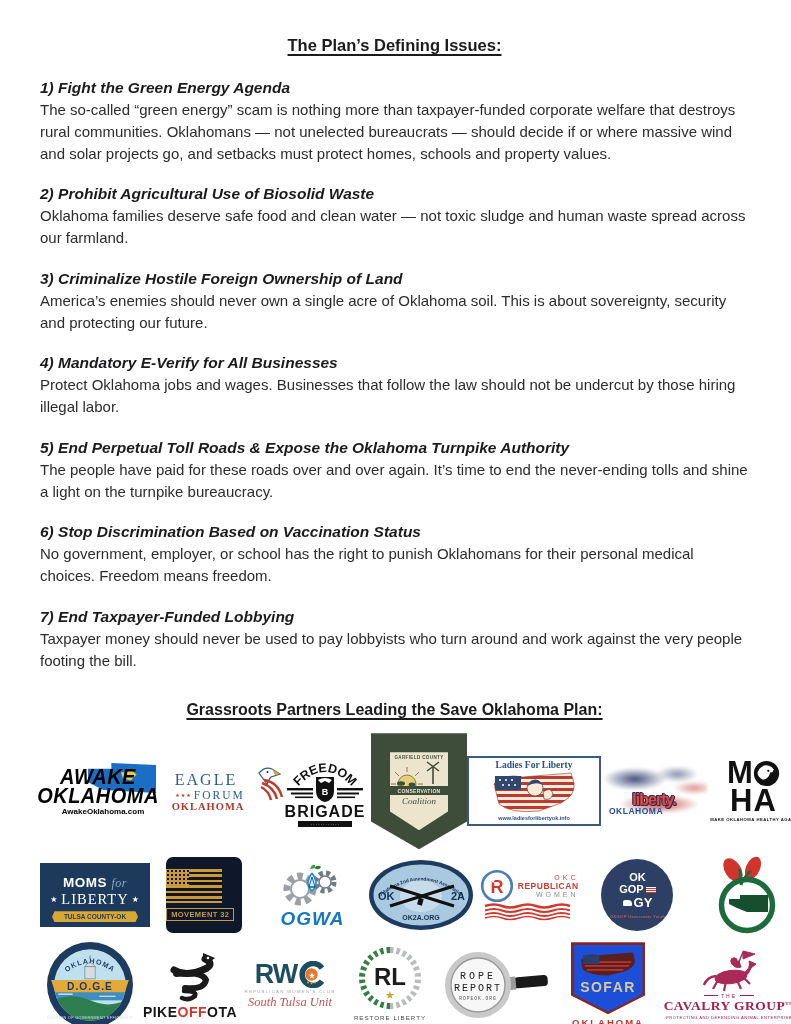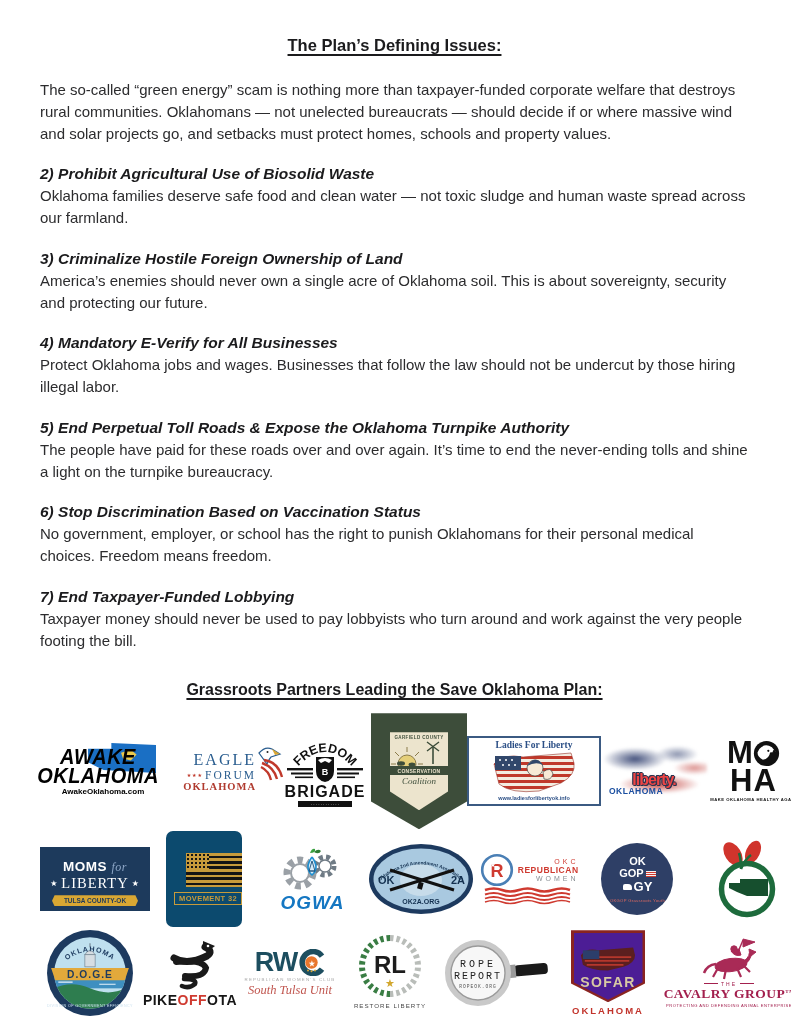--- a/index.html
+++ b/index.html
@@ -16,21 +16,21 @@
   .logo-row{display:grid;grid-template-columns:repeat(7,1fr);align-items:center;justify-items:center;min-height:88px;margin-bottom:2px;}
   .cell{display:flex;flex-direction:column;align-items:center;justify-content:center;}
 
   
   .p-awake{position:relative;width:116px;text-align:left;}
   .awake-ok{position:absolute;top:-5px;right:-2px;width:70px;height:33px;z-index:0;}
   .awake-l1,.awake-l2{font-weight:900;font-style:italic;font-size:20px;line-height:.92;color:#000;
     position:relative;z-index:1;letter-spacing:.5px;transform:scaleY(1.12);transform-origin:left top;}
   .awake-url{font-size:8px;font-weight:700;color:#000;margin-top:4px;padding-left:10px;}
   
-  .p-eagle{position:relative;width:100px;font-family:"Liberation Serif",serif;text-align:right;padding-right:22px;}
+  .p-eagle{position:relative;width:100px;font-family:"Liberation Serif",serif;text-align:center;padding-right:22px;}
   .ef-l1{color:#2a5d8f;font-size:16px;letter-spacing:2px;}
   .ef-l2{color:#2a5d8f;font-size:11.5px;letter-spacing:2px;padding-left:8px;}
   .ef-stars{color:#c0392b;font-size:5px;letter-spacing:1px;vertical-align:2px;margin-right:2px;font-family:"DejaVu Sans",sans-serif;}
   .ef-l3{color:#b03a2e;font-size:10.5px;font-weight:700;letter-spacing:1px;padding-left:4px;}
   .ef-eagle{position:absolute;top:-5px;right:-6px;}
   
   .gf-outer{width:64px;height:84px;background:#3d4d3a;clip-path:polygon(0 0,100% 0,100% 76%,50% 100%,0 76%);
     display:flex;align-items:stretch;justify-content:stretch;padding:16px;}
   .gf-inner{margin:3px;flex:1;background:#ece4cd;clip-path:polygon(0 0,100% 0,100% 76%,50% 100%,0 76%);
     display:flex;flex-direction:column;align-items:center;}
@@ -58,21 +58,21 @@
   .moha-cap{font-size:4.2px;font-weight:700;color:#111;letter-spacing:.5px;margin-top:2px;}
   
   .p-moms{width:110px;height:64px;background:#1d3a5c;color:#fff;text-align:center;padding-top:7px;box-sizing:border-box;}
   .moms-l1{font-size:13.5px;font-weight:800;letter-spacing:.5px;}
   .moms-l1 em{font-family:"Liberation Serif",serif;font-weight:400;color:#8fa8c8;font-size:12px;}
   .moms-l2{font-family:"Liberation Serif",serif;font-size:14.5px;letter-spacing:1px;}
   .moms-l2::before,.moms-l2::after{content:"★";font-family:"DejaVu Sans",sans-serif;font-size:8px;vertical-align:2px;margin:0 3px;}
   .moms-banner{margin:3px auto 0;width:86px;background:#d9a733;color:#1d3a5c;font-size:6.5px;font-weight:800;padding:2px 0;
     clip-path:polygon(3% 0,97% 0,100% 50%,97% 100%,3% 100%,0 50%);}
   
-  .p-m32{width:76px;height:96px;background:#0c4a6e;border-radius:7px;display:flex;flex-direction:column;align-items:flex-end;justify-content:center;gap:5px;}
+  .p-m32{width:76px;height:76px;background:#0f172a;border-radius:7px;display:flex;flex-direction:column;align-items:flex-start;justify-content:center;gap:5px;}
   .m32-flag{width:56px;height:34px;background:repeating-linear-gradient(#c79b3b 0 2.7px,#141414 2.7px 5.4px);position:relative;}
   .m32-flag::before{content:"";position:absolute;top:0;left:0;width:23px;height:16.2px;background:#c79b3b;
     background-image:radial-gradient(#141414 .9px,transparent 1px);background-size:4px 4px;}
   .m32-label{color:#c79b3b;font-size:7.5px;font-weight:800;border:1px solid #c79b3b;padding:1px 4px;letter-spacing:.4px;}
   
   .ogwa-label{font-weight:900;font-style:italic;font-size:19px;color:#1577c2;letter-spacing:1px;line-height:1;}
   
   .okcrw-top{display:flex;align-items:center;gap:4px;}
   .okcrw-okc{color:#cf3a30;font-size:7px;letter-spacing:3px;text-align:right;}
   .okcrw-rep{color:#cf3a30;font-size:8.5px;font-weight:800;letter-spacing:.5px;}
@@ -88,39 +88,40 @@
   
   .pike-txt{font-weight:900;font-size:14px;letter-spacing:.5px;color:#161616;margin-top:2px;}
   .pike-off{color:#cf3a30;}
   
   .p-rwc{text-align:center;}
   .rwc-word{font-weight:900;font-size:27px;color:#1d4e5f;display:flex;align-items:center;justify-content:center;letter-spacing:-1px;line-height:1;}
   .rwc-sub{font-size:4.4px;color:#a9a9a9;letter-spacing:1.2px;margin-top:1px;}
   .rwc-script{font-family:"Liberation Serif",serif;font-style:italic;font-size:12.5px;color:#c0564f;margin-top:1px;}
   
   .sofar-outer{width:74px;height:72px;background:#8a2420;clip-path:polygon(0 0,100% 0,100% 74%,50% 100%,0 74%);display:flex;}
-  .sofar-inner{margin:2.5px;flex:1;background:#4c1d95;clip-path:polygon(0 0,100% 0,100% 74%,50% 100%,0 74%);
-    display:flex;flex-direction:column;align-items:center;padding-top:12px;box-sizing:border-box;gap:1px;}
+  .sofar-inner{margin:2.5px;flex:1;background:#1d4ed8;clip-path:polygon(0 0,100% 0,100% 74%,50% 100%,0 74%);
+    display:flex;flex-direction:column;align-items:center;padding-top:5px;box-sizing:border-box;gap:1px;}
   .sofar-label{color:#d8c9a3;font-weight:900;font-size:14px;letter-spacing:1.5px;}
   .sofar-sub{color:#c2342c;font-weight:900;font-size:9.5px;letter-spacing:2px;margin-top:3px;}
   
   .p-cavalry{text-align:center;width:142px;}
   .cav-the{font-size:5px;letter-spacing:2px;color:#a3204e;margin-top:1px;}
   .cav-the::before,.cav-the::after{content:"";display:inline-block;width:14px;border-top:1px solid #a3204e;vertical-align:2px;margin:0 3px;}
   .cav-name{font-family:"Liberation Serif",serif;font-weight:700;font-size:13.5px;color:#a3204e;letter-spacing:.5px;line-height:1.1;}
   .cav-name sup{font-size:5px;}
   .cav-tag{font-size:4.1px;letter-spacing:.5px;color:#a3204e;margin-top:1px;}
 </style>
 </head>
 <body>
 
 <div class="doc">
   <h1 class="main-title">The Plan’s Defining Issues:</h1>
 
   <section class="issue">
+    <h2 class="issue-h">1)  Fight the Green Energy Agenda</h2>
     <p class="issue-b">The so-called “green energy” scam is nothing more than taxpayer-funded corporate welfare that destroys rural communities. Oklahomans — not unelected bureaucrats — should decide if or where massive wind and solar projects go, and setbacks must protect homes, schools and property values.</p>
   </section>
   <section class="issue">
     <h2 class="issue-h">2) Prohibit Agricultural Use of Biosolid Waste</h2>
     <p class="issue-b">Oklahoma families deserve safe food and clean water — not toxic sludge and human waste spread across our farmland.</p>
   </section>
   <section class="issue">
     <h2 class="issue-h">3) Criminalize Hostile Foreign Ownership of Land</h2>
     <p class="issue-b">America’s enemies should never own a single acre of Oklahoma soil. This is about sovereignty, security and protecting our future.</p>
   </section>

